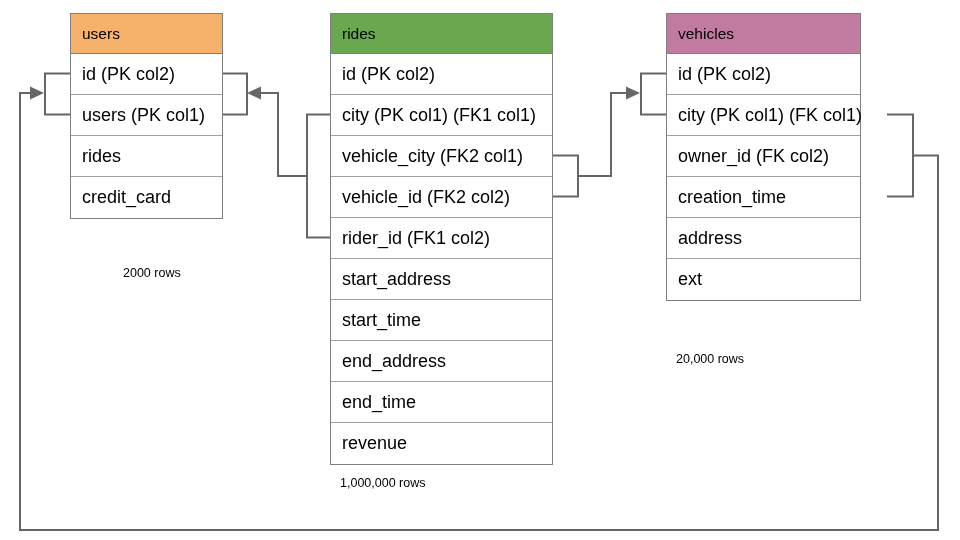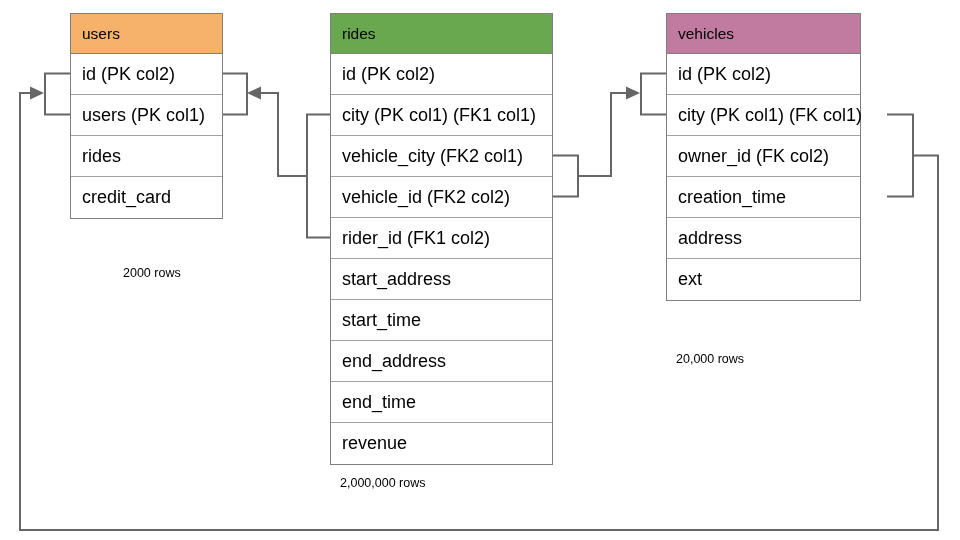--- a/index.html
+++ b/index.html
@@ -110,21 +110,21 @@
     <div class="tbl-row">city (PK col1) (FK1 col1)</div>
     <div class="tbl-row">vehicle_city (FK2 col1)</div>
     <div class="tbl-row">vehicle_id (FK2 col2)</div>
     <div class="tbl-row">rider_id (FK1 col2)</div>
     <div class="tbl-row">start_address</div>
     <div class="tbl-row">start_time</div>
     <div class="tbl-row">end_address</div>
     <div class="tbl-row">end_time</div>
     <div class="tbl-row">revenue</div>
   </div>
-  <div class="row-count rc-rides">2,000,000 rows</div>
+  <div class="row-count rc-rides">1,000,000 rows</div>
 
   <div class="db-table tbl-vehicles">
     <div class="tbl-header" style="background-color: rgb(194, 123, 160);">vehicles</div>
     <div class="tbl-row">id (PK col2)</div>
     <div class="tbl-row">city (PK col1) (FK col1)</div>
     <div class="tbl-row">owner_id (FK col2)</div>
     <div class="tbl-row">creation_time</div>
     <div class="tbl-row">address</div>
     <div class="tbl-row">ext</div>
   </div>

